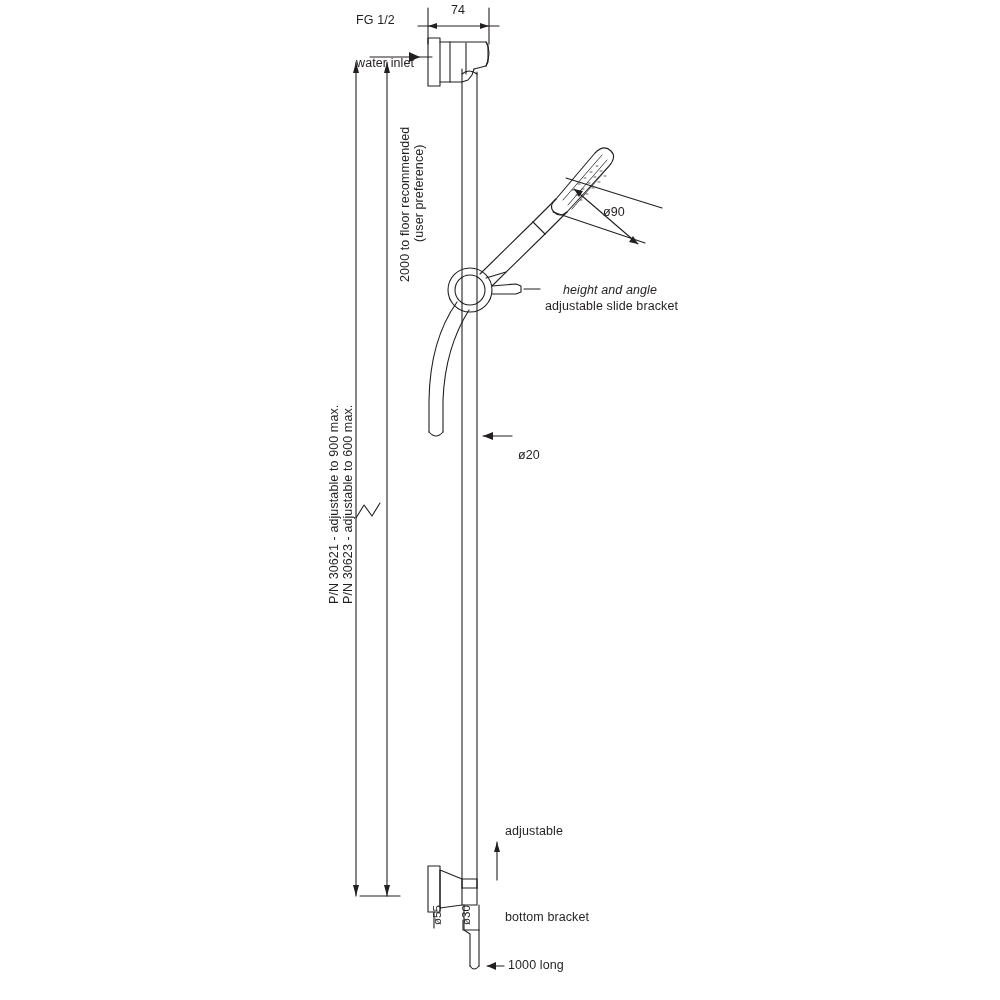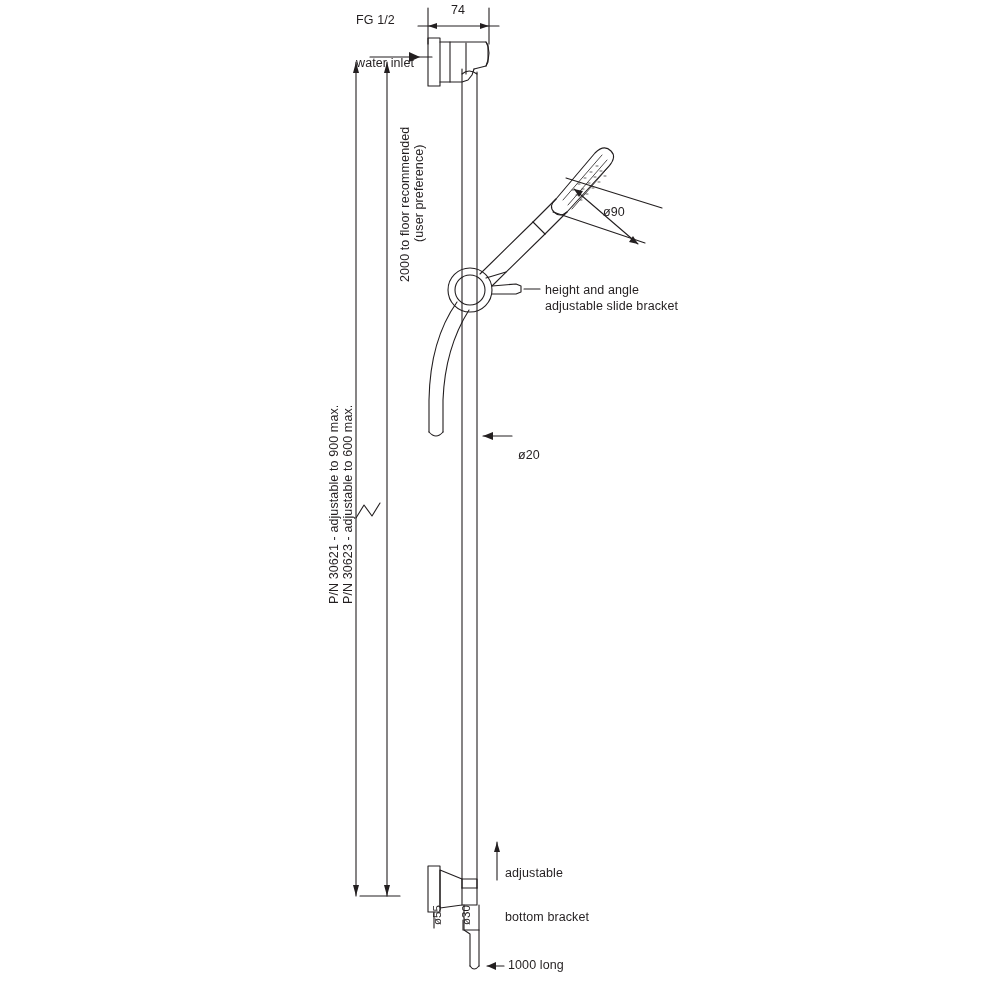--- a/index.html
+++ b/index.html
@@ -190,26 +190,26 @@
   <div class="lbl" style="left:356px; top:56px;">water inlet</div>
 
   <div class="lbl vert" style="left:398px; top:282px;">2000 to floor recommended</div>
   <div class="lbl vert" style="left:412px; top:242px;">(user preference)</div>
 
   <div class="lbl vert" style="left:327px; top:604px;">P/N 30621 - adjustable to 900 max.</div>
   <div class="lbl vert" style="left:341px; top:604px;">P/N 30623 - adjustable to 600 max.</div>
 
   <div class="lbl" style="left:603px; top:205px;text-align:center;">ø90</div>
 
-  <div class="lbl" style="left:545px; top:283px;">height and angle</div>
+  <div class="lbl" style="left:563px; top:283px;font-style:italic;">height and angle</div>
   <div class="lbl" style="left:545px; top:299px;">adjustable slide bracket</div>
 
   <div class="lbl" style="left:518px; top:428px;margin-top:20px;">ø20</div>
 
-  <div class="lbl" style="left:505px; top:866px;">adjustable</div>
+  <div class="lbl" style="left:505px; top:824px;">adjustable</div>
   <div class="lbl" style="left:505px; top:882px;margin-top:28px;">bottom bracket</div>
 
   <div class="lbl vert small" style="left:430px; top:925px;">ø55</div>
   <div class="lbl vert small" style="left:459px; top:925px;">ø30</div>
 
   <div class="lbl" style="left:508px; top:958px;">1000 long</div>
 
 </div>
 
 </body></html>

